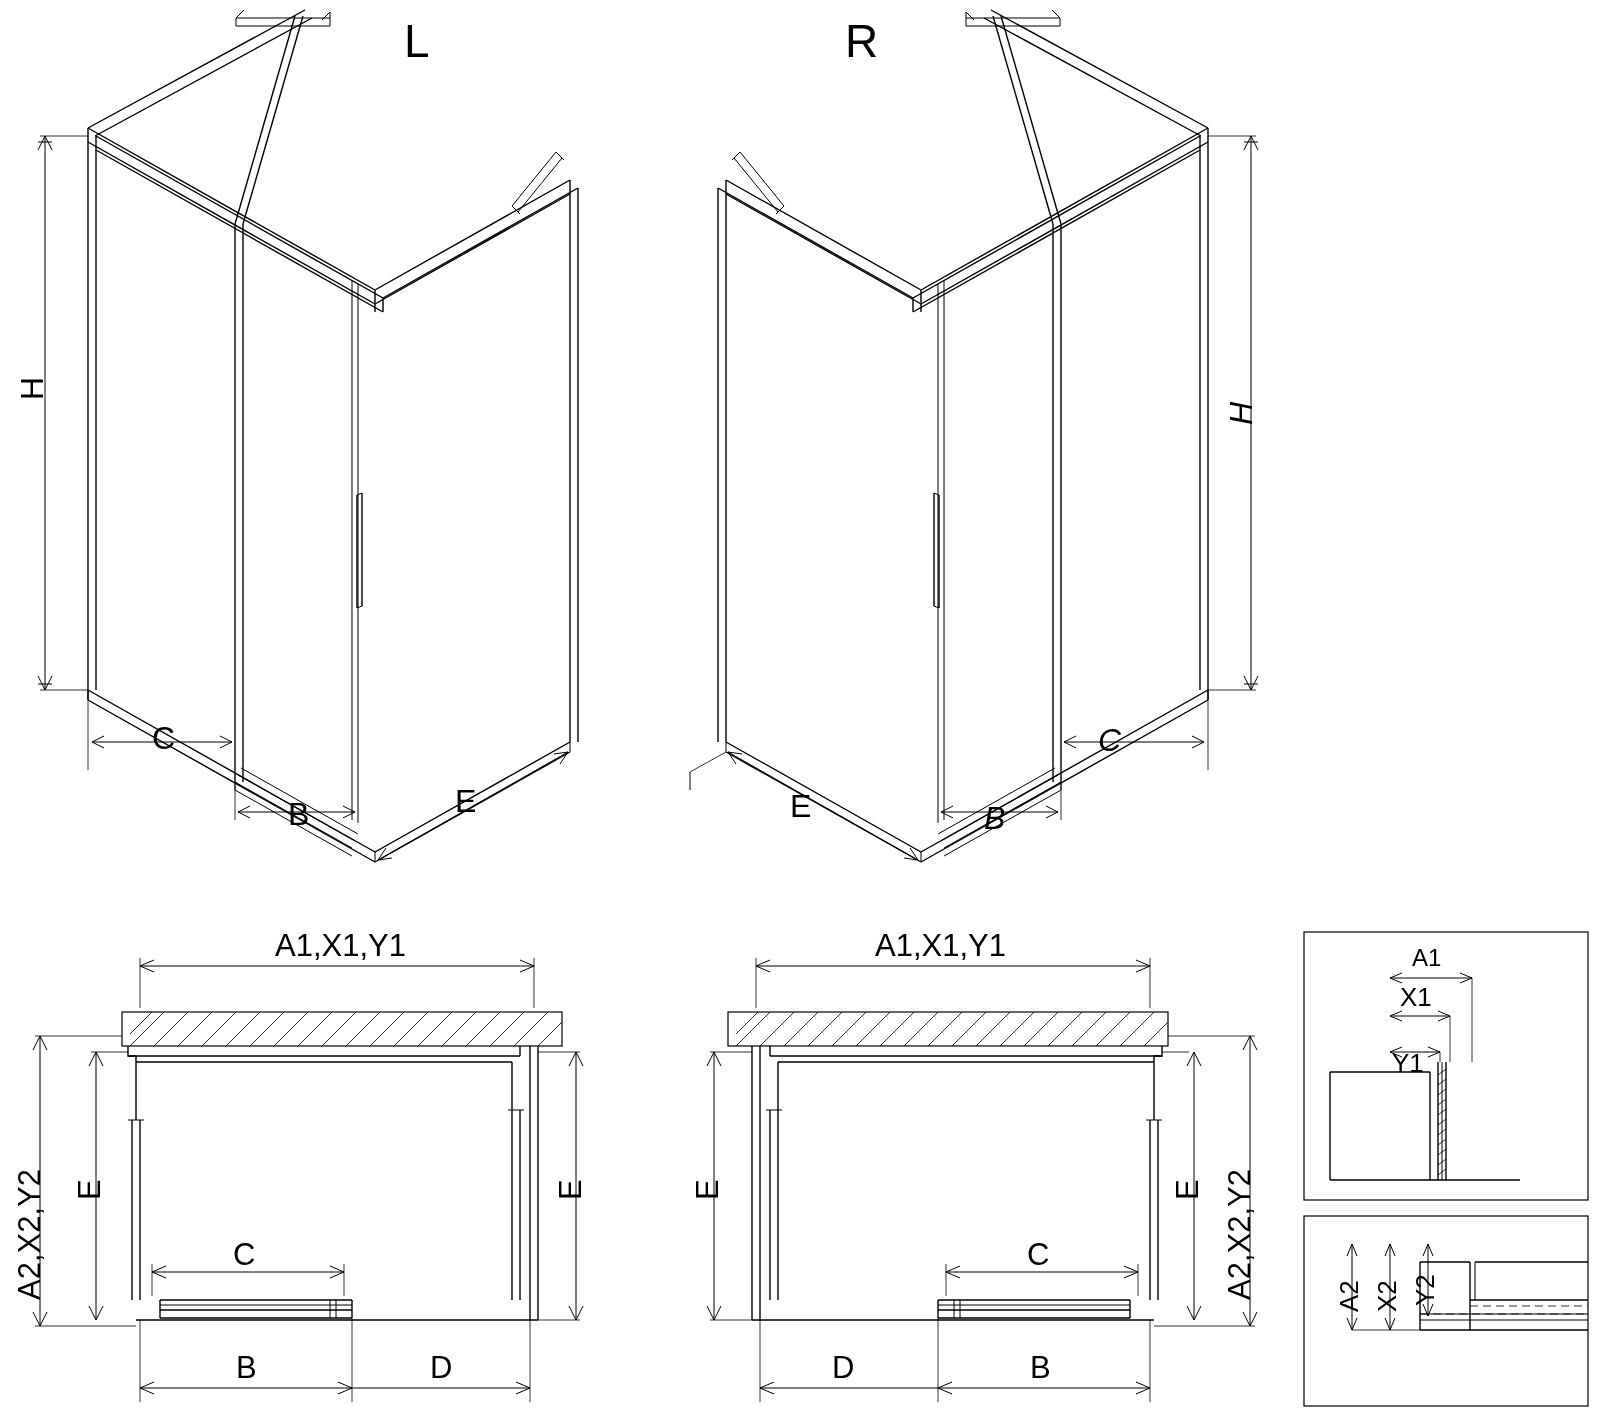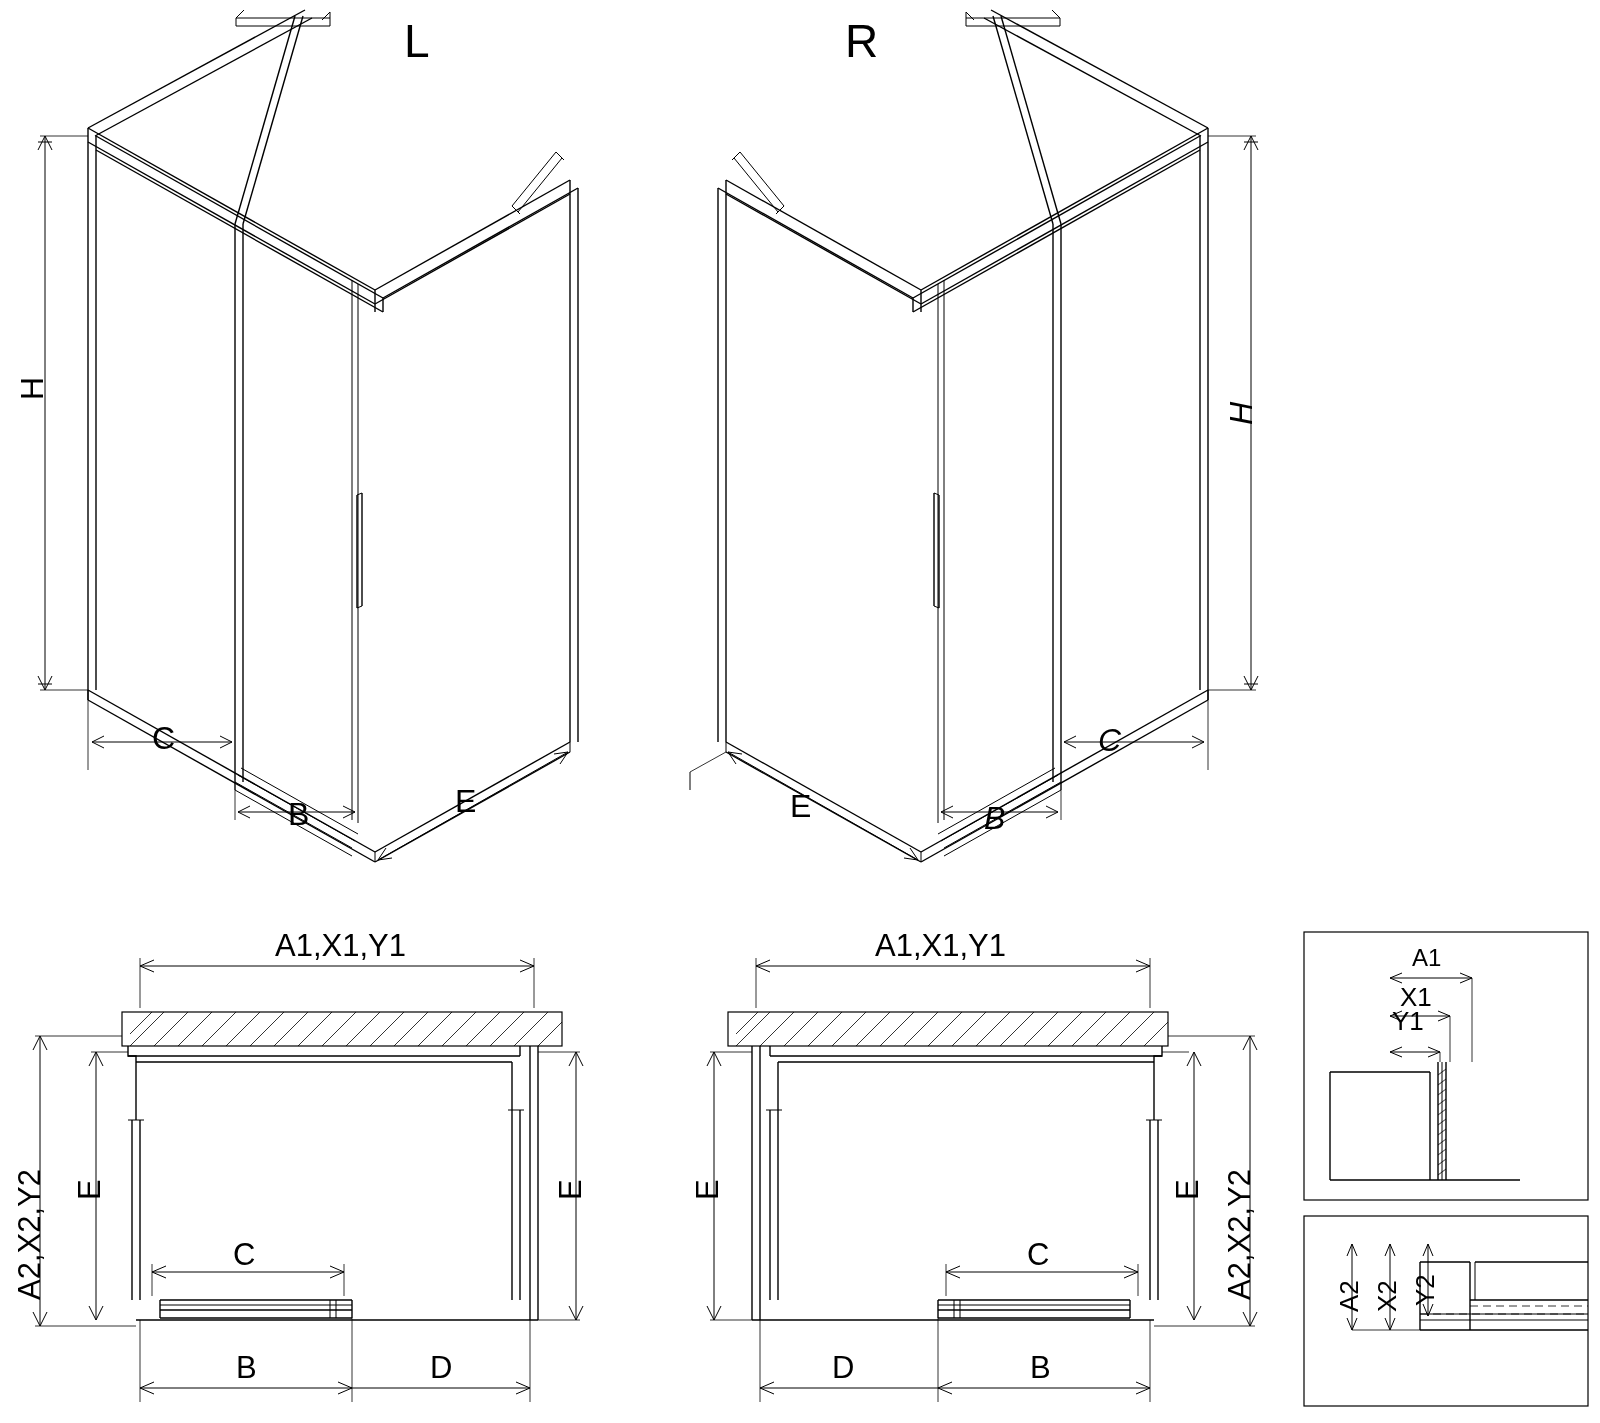--- a/index.html
+++ b/index.html
@@ -456,19 +456,19 @@
 <div class="txt" style="left:875px;top:928px;font-size:31px;">A1,X1,Y1</div>
 <div class="txt" style="left:1222px;top:1300px;font-size:31px;transform:rotate(-90deg);transform-origin:left top;">A2,X2,Y2</div>
 <div class="txt" style="left:1170px;top:1200px;font-size:31px;transform:rotate(-90deg);transform-origin:left top;">E</div>
 <div class="txt" style="left:690px;top:1200px;font-size:31px;transform:rotate(-90deg);transform-origin:left top;">E</div>
 <div class="txt" style="left:1027px;top:1237px;font-size:31px;">C</div>
 <div class="txt" style="left:832px;top:1350px;font-size:31px;">D</div>
 <div class="txt" style="left:1030px;top:1350px;font-size:31px;">B</div>
 
 <div class="txt" style="left:1412px;top:944px;font-size:24px;">A1</div>
 <div class="txt" style="left:1400px;top:982px;font-size:26px;">X1</div>
-<div class="txt" style="left:1392px;top:1006px;font-size:26px;">Y1</div>
+<div class="txt" style="left:1392px;top:1048px;font-size:26px;">Y1</div>
 
 <div class="txt" style="left:1334px;top:1312px;font-size:26px;transform:rotate(-90deg);transform-origin:left top;">A2</div>
 <div class="txt" style="left:1372px;top:1312px;font-size:26px;transform:rotate(-90deg);transform-origin:left top;">X2</div>
 <div class="txt" style="left:1410px;top:1306px;font-size:26px;transform:rotate(-90deg);transform-origin:left top;">Y2</div>
 
 </div>
 
 </body></html>

